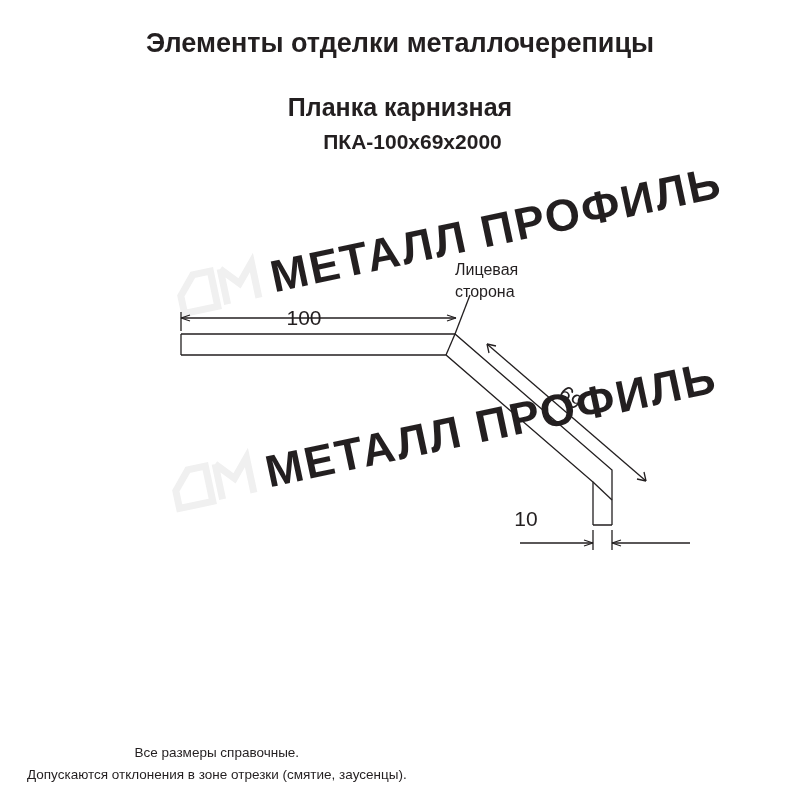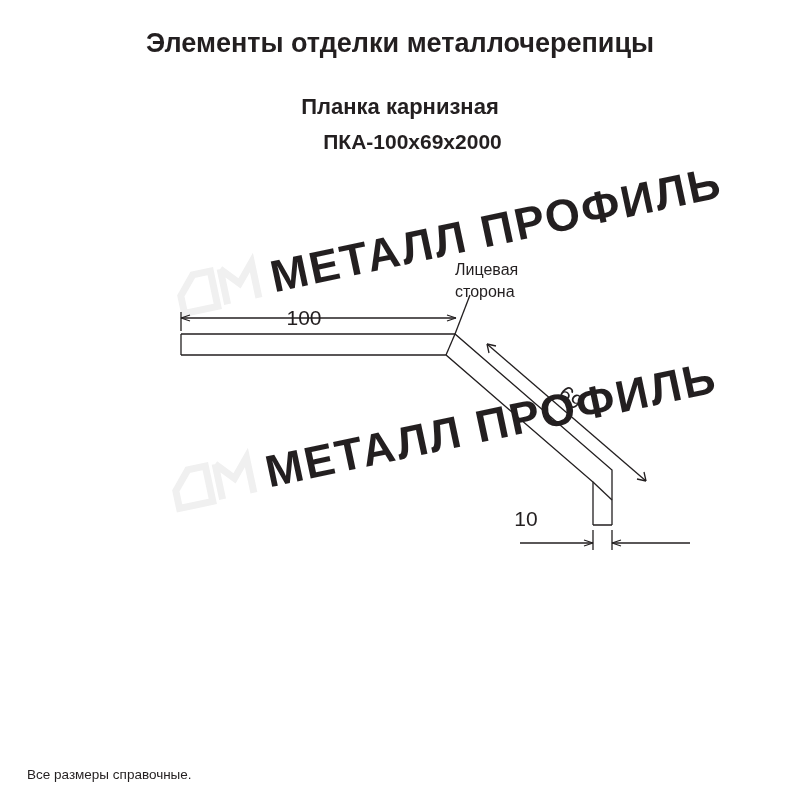--- a/index.html
+++ b/index.html
@@ -29,21 +29,21 @@
   }
   .main-title {
     font-size: 27px;
     font-weight: bold;
     letter-spacing: 0px;
     line-height: 34px;
     color: #231f20;
   }
   .sub-title {
     margin-top: 33px;
-    font-size: 22px;
+    font-size: 25px;
     font-weight: bold;
     line-height: 28px;
     color: #231f20;
   }
   .sub-code {
     margin-top: 7px;
     font-size: 21px;
     font-weight: bold;
     line-height: 28px;
     color: #231f20;
@@ -150,15 +150,16 @@
     </g>
 
     <text x="526" y="326" font-size="21" text-anchor="middle">10</text>
 
     <text x="455" y="75" font-size="16">Лицевая</text>
     <text x="455" y="97" font-size="16">сторона</text>
   </svg>
 
   <div class="footnotes">
     <div>Все размеры справочные.</div>
+    <div>Допускаются отклонения в зоне отрезки (смятие, заусенцы).</div>
   </div>
 
 </div>
 
 </body></html>

